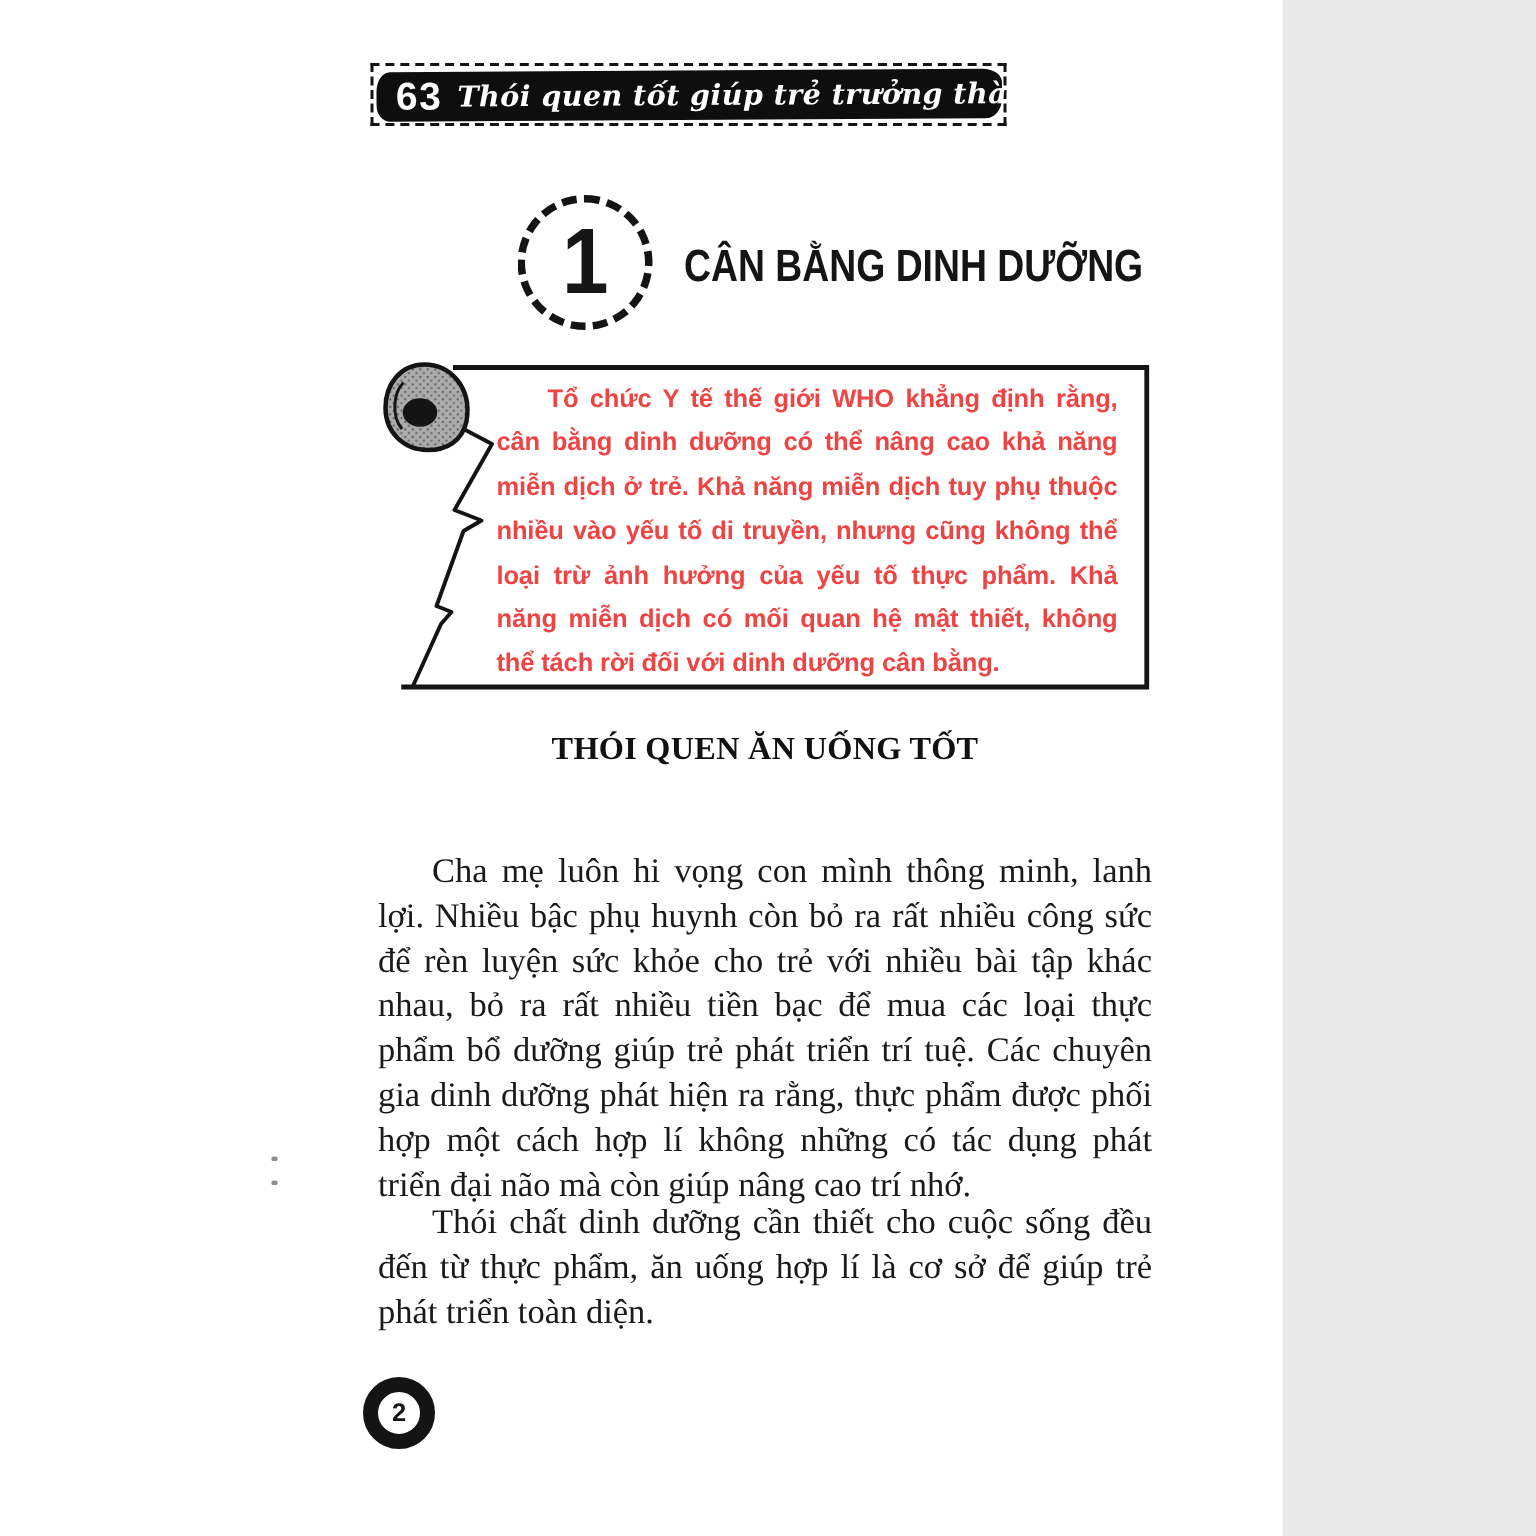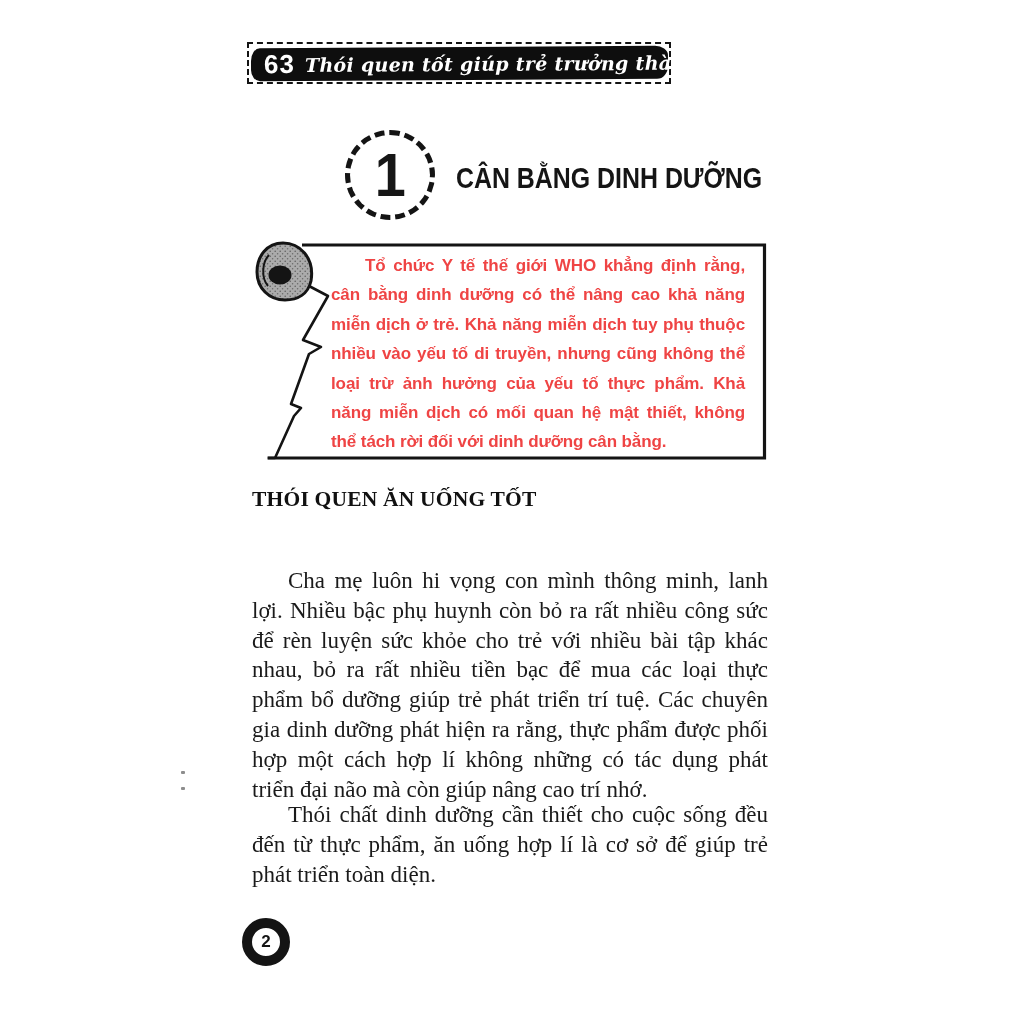--- a/index.html
+++ b/index.html
@@ -1,18 +1,18 @@
 <!DOCTYPE html>
 <html><head>
 <meta charset="utf-8">
 <style>
   html,body{margin:0;padding:0;background:#e9e9e9;}
   #page{
     position:relative;
-    width:1024px;height:1024px;
+    width:855px;height:1024px;
     background:#ffffff;
     overflow:hidden;
     font-family:"Liberation Serif", serif;
     color:#161616;
   }
   
   .banner-dash{
     position:absolute;left:247px;top:42px;width:424px;height:42px;
     border:2.5px dashed #141414;
     box-sizing:border-box;
@@ -60,21 +60,21 @@
   .quote-text{
     position:absolute;left:331px;top:251px;width:414px;
     font-family:"Liberation Sans", sans-serif;
     font-weight:bold;font-size:17px;line-height:29.4px;
     text-align:justify;text-indent:34px;color:#ef4444;
     letter-spacing:-0.1px;
   }
   
   .sec-heading{
     position:absolute;left:252px;top:484px;width:516px;
-    font-weight:bold;font-size:21.5px;
+    text-align:center;font-weight:bold;font-size:21.5px;
     line-height:31px;letter-spacing:0.2px;color:#111;
   }
   
   .para{
     position:absolute;left:252px;width:516px;
     font-size:23px;line-height:29.8px;
     text-align:justify;text-indent:36px;color:#1a1a1a;
   }
   .para1{top:566px;}
   .para2{top:800px;}

